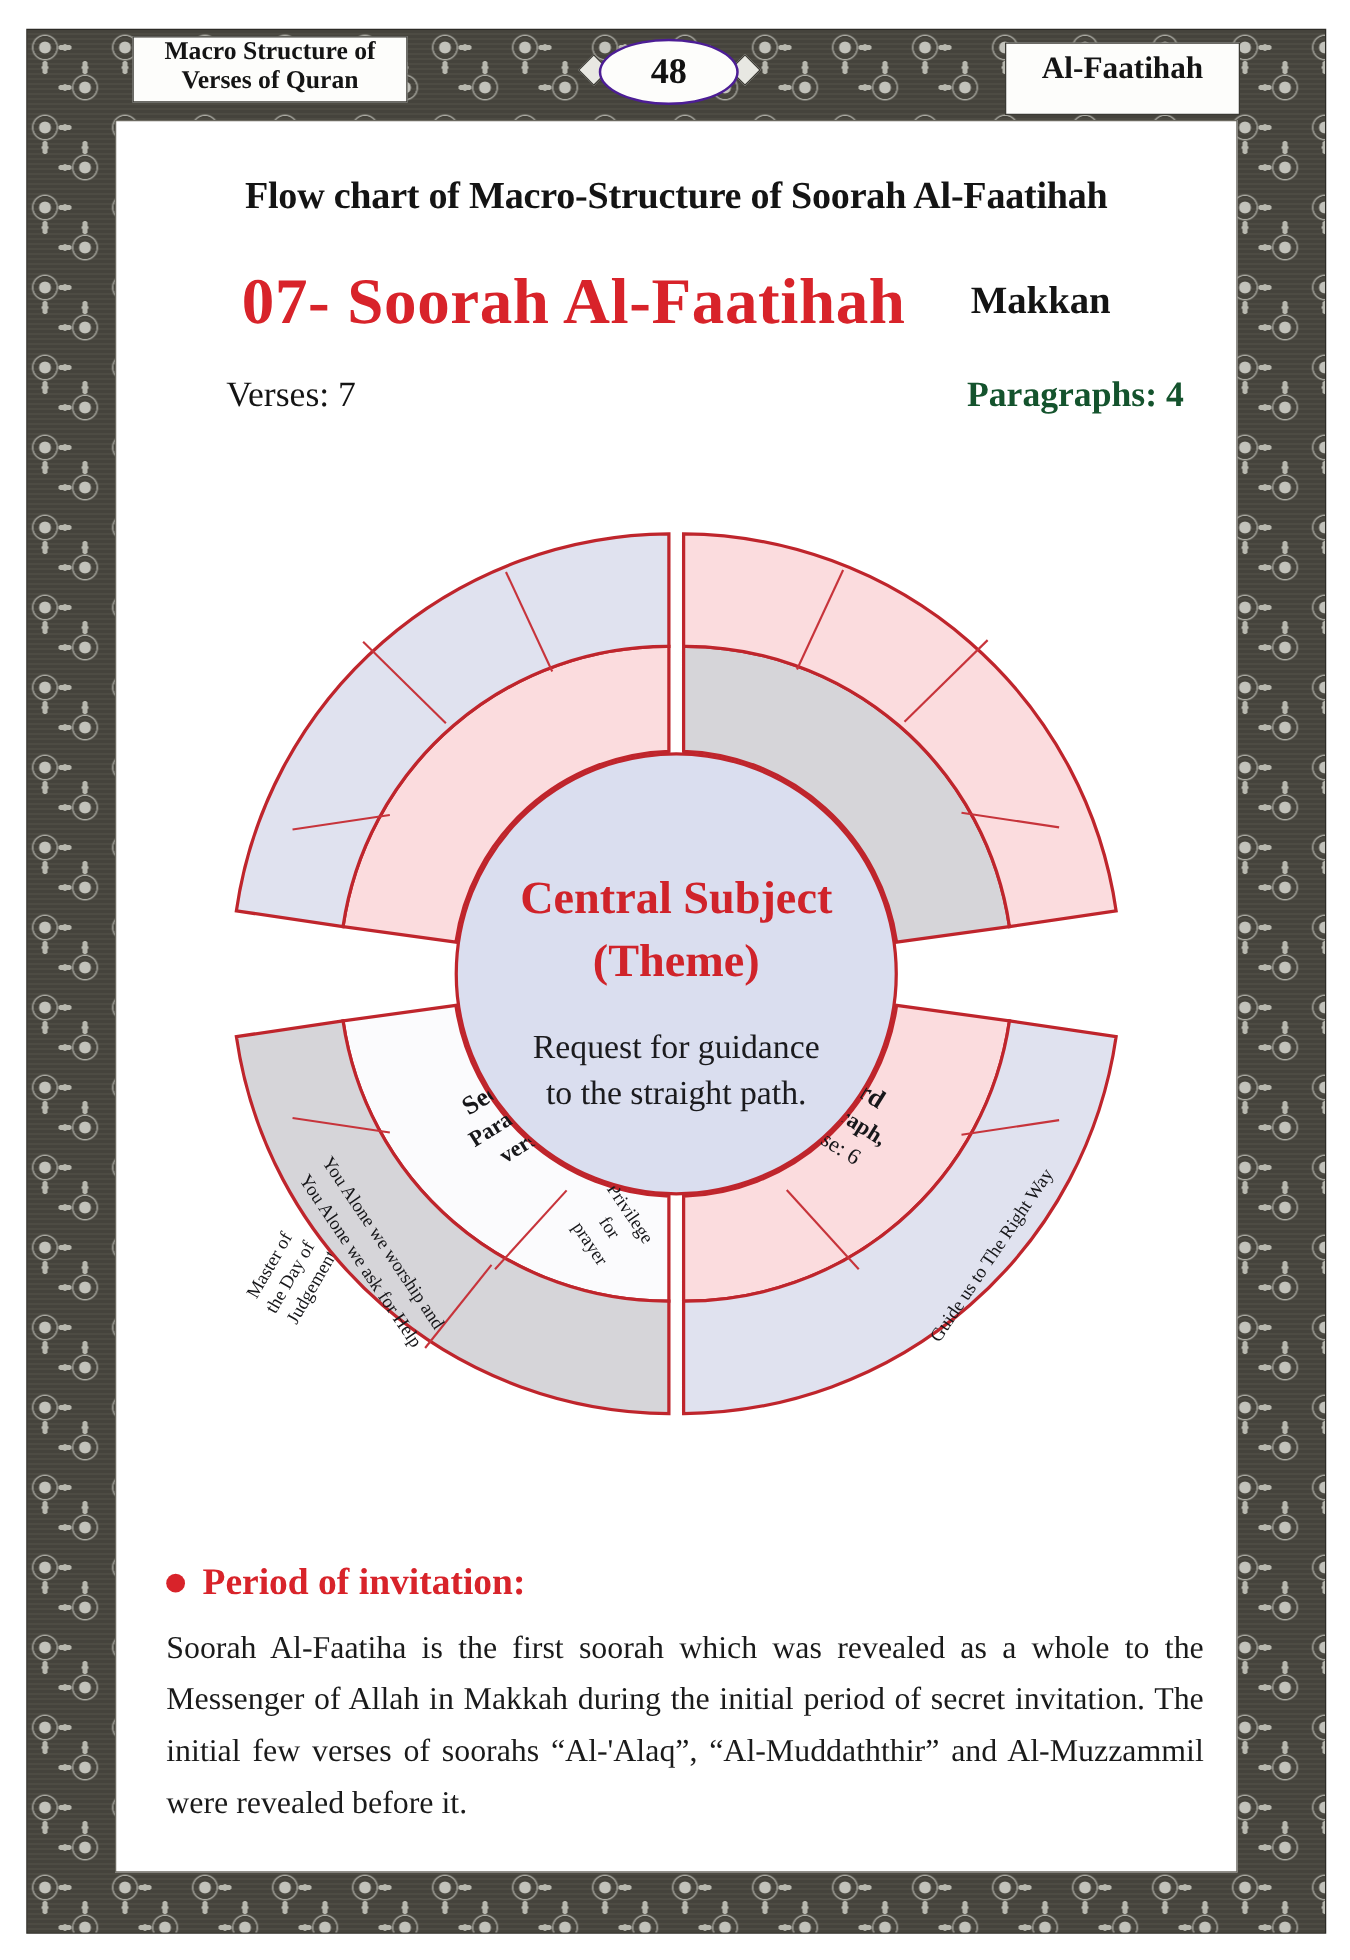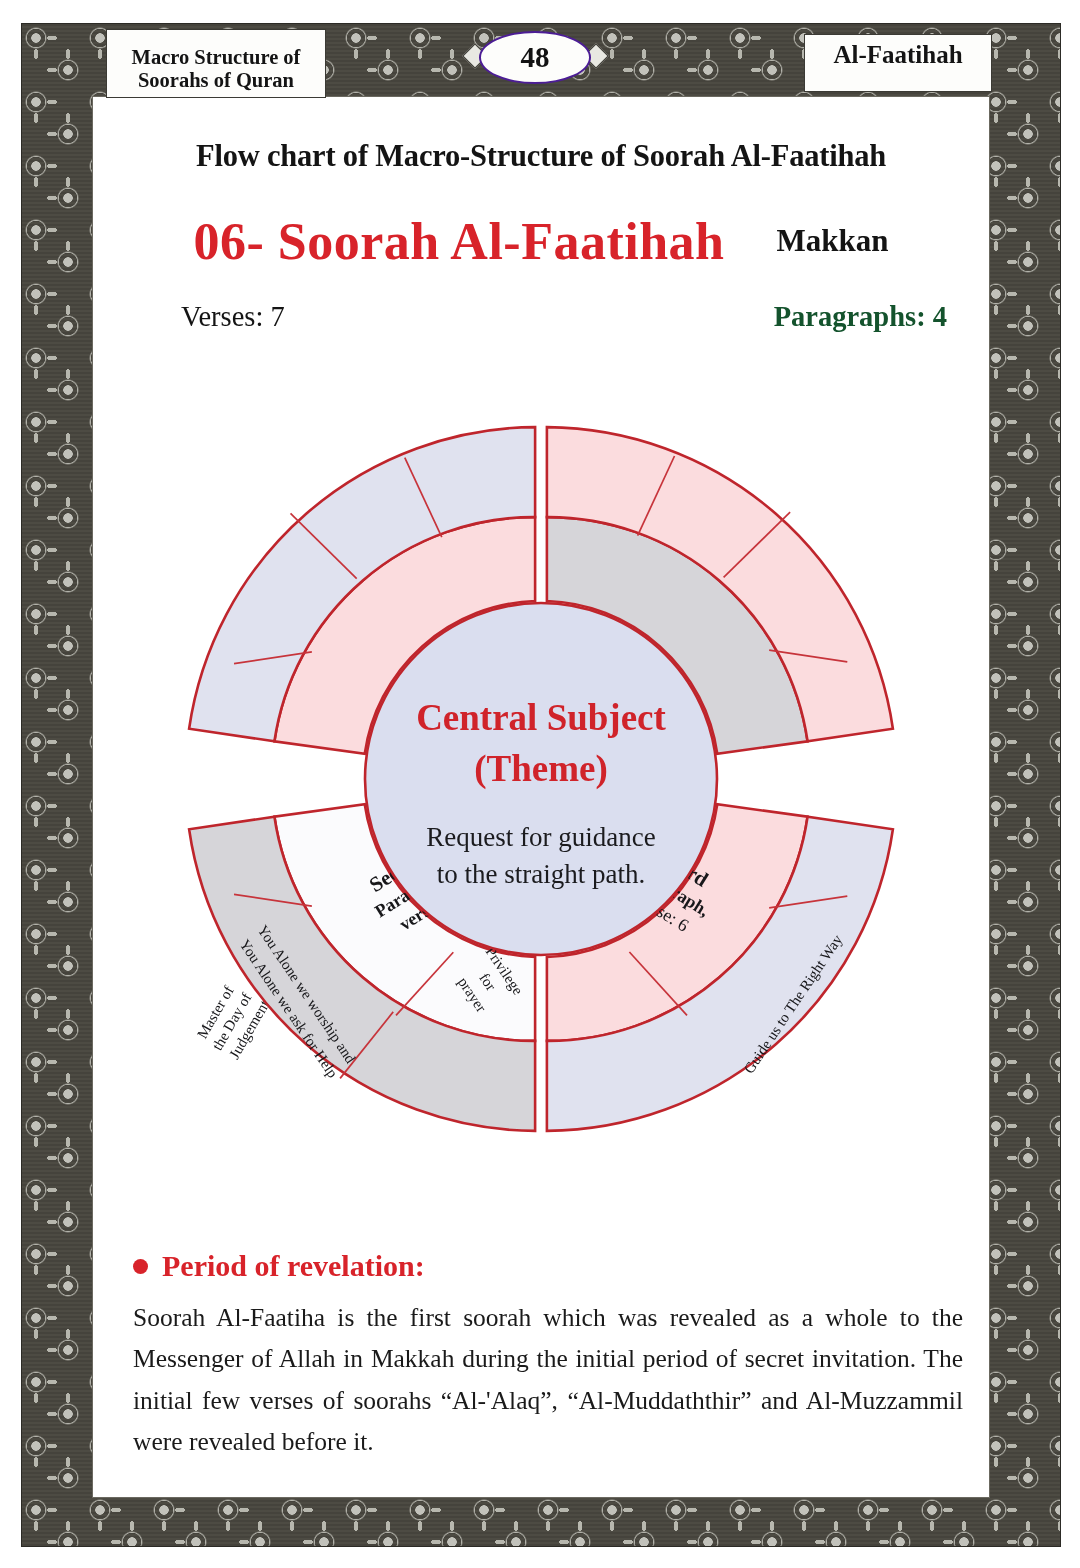--- a/index.html
+++ b/index.html
@@ -52,21 +52,21 @@
     position:absolute;
     background:#fdfdfb;
     border:1px solid #3b3a34;
     font-family:"Liberation Serif", serif;
     font-weight:700;
     color:#141414;
     text-align:center;
     line-height:1.12;
     z-index:6;
   }
-  #plaque-left{left:106px;top:29px;width:206px;padding:16px 6px 5px;font-size:20.5px;}
+  #plaque-left{left:106px;top:29px;width:206px;padding:0 6px 5px;font-size:20.5px;}
   #plaque-right{right:88px;top:34px;width:178px;padding:6px 4px 22px;font-size:25px;}
   #page-badge{
     position:absolute;left:479px;top:31px;width:108px;height:49px;
     background:#fdfdfb;border:2px solid #4c1d95;border-radius:50%;
     display:flex;align-items:center;justify-content:center;
     font-size:29px;font-weight:700;color:#121212;z-index:6;
     font-family:"Liberation Serif", serif;
   }
   .badge-dia{
     position:absolute;top:47px;width:16px;height:16px;background:#e8e8e2;
@@ -149,33 +149,33 @@
 <body>
 
 <div id="page">
 
   <div class="border-frame">
     <div class="border-texture"></div>
   </div>
 
   <div class="plaque" id="plaque-left">
     <div>Macro Structure of</div>
-    <div>Soorahs of Quran</div>
+    <div>Verses of Quran</div>
   </div>
   <div class="badge-dia" id="badge-dia-l"></div>
   <div class="badge-dia" id="badge-dia-r"></div>
   <div id="page-badge">48</div>
   <div class="plaque" id="plaque-right">Al-Faatihah</div>
 
   <div class="content-panel">
 
     <div id="flow-title">Flow chart of Macro-Structure of Soorah Al-Faatihah</div>
 
     <div id="soorah-line">
-      <span id="soorah-name">06- Soorah  Al-Faatihah</span><span id="makkan">Makkan</span>
+      <span id="soorah-name">07- Soorah  Al-Faatihah</span><span id="makkan">Makkan</span>
     </div>
 
     <div id="verses">Verses: 7</div>
     <div id="paragraphs">Paragraphs: 4</div>
 
     <div id="diagram">
     <svg width="896" height="870" viewBox="0 0 896 870" xmlns="http://www.w3.org/2000/svg">
 
       <g>
 
@@ -314,19 +314,19 @@
       <text class="center-title" x="448" y="422">(Theme)</text>
       <text class="center-body" x="448" y="487">Request for guidance</text>
       <text class="center-body" x="448" y="524">to the straight path.</text>
 
     </svg>
     </div>
 
     <div id="revelation">
       <div id="rev-head">
         <span id="rev-bullet"></span>
-        <span>Period of revelation:</span>
+        <span>Period of invitation:</span>
       </div>
       <div id="rev-body">Soorah Al-Faatiha is the first soorah which was revealed as a whole to the  Messenger  of Allah in Makkah during the initial period of secret invitation. The initial few verses of soorahs “Al-'Alaq”, “Al-Muddaththir” and Al-Muzzammil were revealed before it.</div>
     </div>
 
   </div>
 </div>
 
 </body></html>

